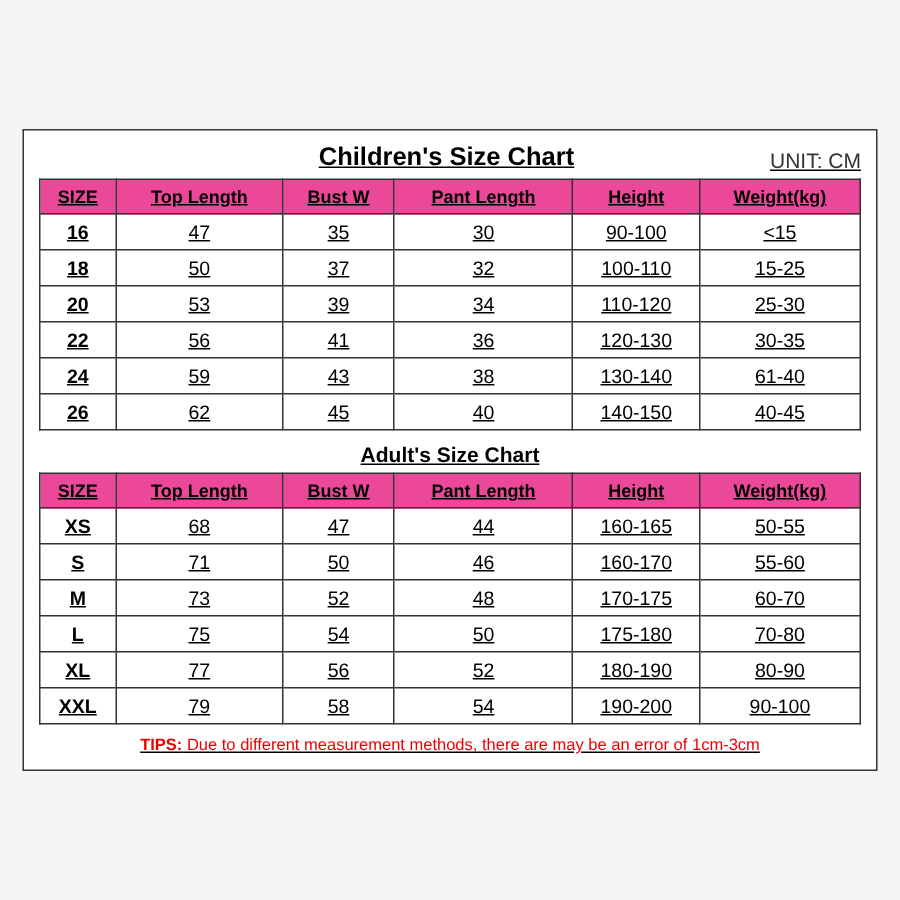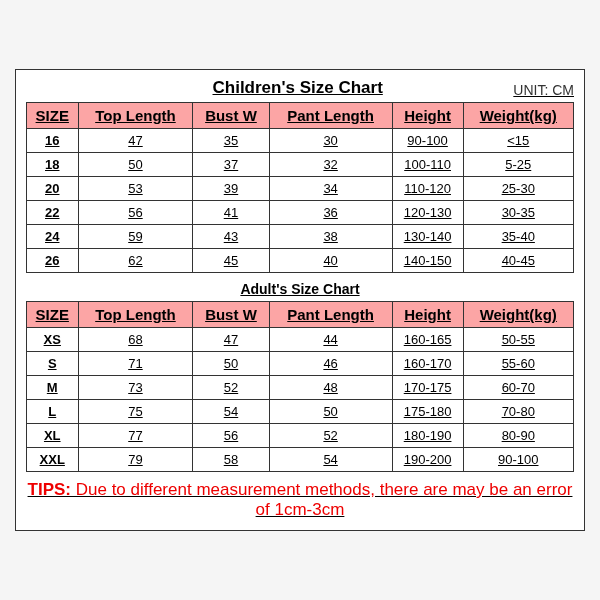--- a/index.html
+++ b/index.html
@@ -43,36 +43,36 @@
       border-collapse: collapse;
       margin-bottom: 8px;
     }
     th, td {
       border: 1px solid #333;
       text-align: center;
       padding: 4px 2px;
       font-size: 13px;
     }
     .header-row th {
-      background: #fca5a5;
-      font-weight: bold;
-      font-size: 15px;
+      background: #ec4899;
+      font-weight: bold;
+      font-size: 12px;
     }
     .size-col {
       font-weight: bold;
     }
     .adult-section-title {
       font-size: 14px;
       font-weight: bold;
       text-align: center;
       margin: 8px 0 4px 0;
     }
     .tips-row {
       text-align: center;
-      font-size: 17px;
+      font-size: 11px;
       color: #e00;
       margin-top: 6px;
     }
     .tips-label {
       font-weight: bold;
     }
   </style>
 </head>
 <body>
 
@@ -103,21 +103,21 @@
           <td>30</td>
           <td>90-100</td>
           <td>&lt;15</td>
         </tr>
         <tr>
           <td class="size-col">18</td>
           <td>50</td>
           <td>37</td>
           <td>32</td>
           <td>100-110</td>
-          <td>5-25</td>
+          <td>15-25</td>
         </tr>
         <tr>
           <td class="size-col">20</td>
           <td>53</td>
           <td>39</td>
           <td>34</td>
           <td>110-120</td>
           <td>25-30</td>
         </tr>
         <tr>
@@ -127,21 +127,21 @@
           <td>36</td>
           <td>120-130</td>
           <td>30-35</td>
         </tr>
         <tr>
           <td class="size-col">24</td>
           <td>59</td>
           <td>43</td>
           <td>38</td>
           <td>130-140</td>
-          <td>35-40</td>
+          <td>61-40</td>
         </tr>
         <tr>
           <td class="size-col">26</td>
           <td>62</td>
           <td>45</td>
           <td>40</td>
           <td>140-150</td>
           <td>40-45</td>
         </tr>
       </tbody>

